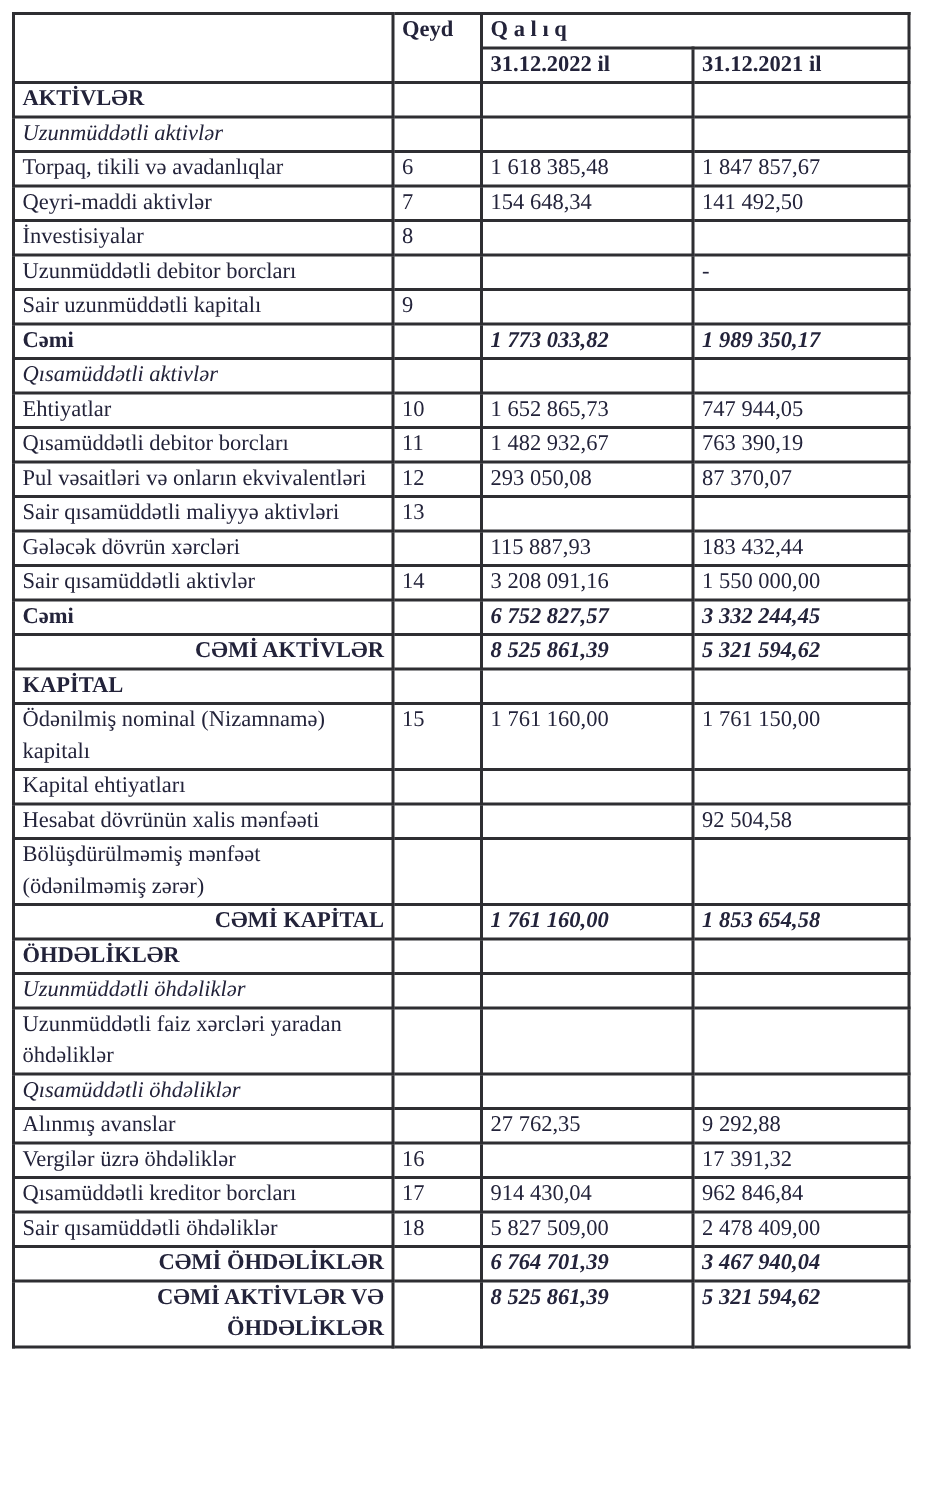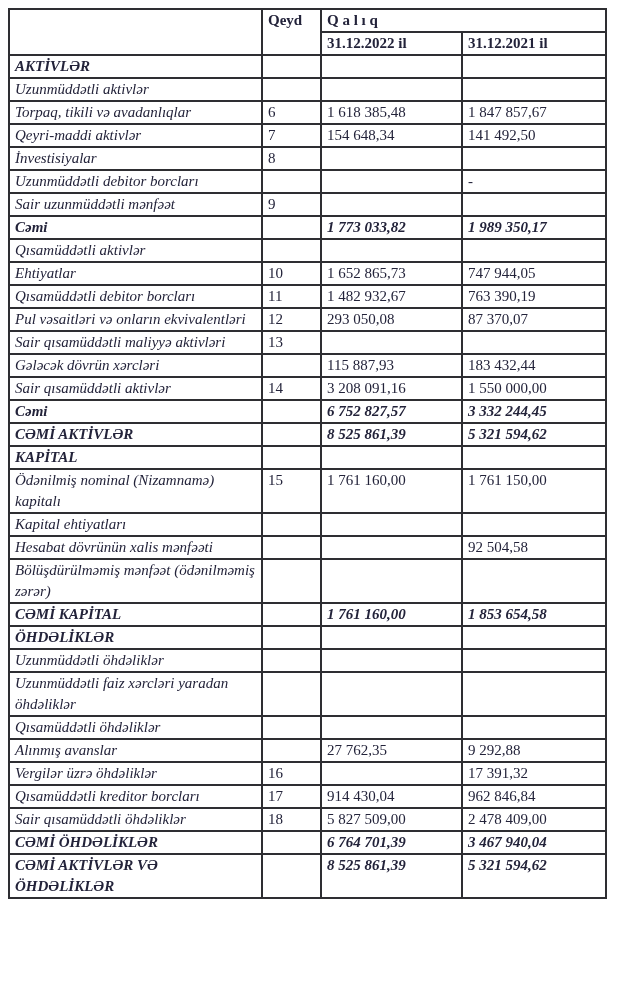--- a/index.html
+++ b/index.html
@@ -40,29 +40,29 @@
 
   thead th {
     font-weight: bold;
     text-align: center;
     vertical-align: middle;
     height: 20px;
     padding: 0 2px;
   }
   th.corner { border-bottom-color: #2e2e32; }
 
-  td.c-label { padding-left: 4px; font-style: italic; }
+  td.c-label { padding-left: 4px; }
   td.c-qeyd  { text-align: center; }
   td.c-val   { padding-left: 9px; }
 
   tr.row-section .c-label   { font-weight: bold; }
   tr.row-subsection .c-label{ font-weight: normal; font-style: italic; }
   tr.row-total .c-label     { font-weight: bold; }
   tr.row-total .c-val       { font-weight: bold; font-style: italic; }
-  tr.row-grand .c-label     { font-weight: bold; }
+  tr.row-grand .c-label     { font-weight: bold; text-align: right; }
   tr.row-grand .c-val       { font-weight: bold; font-style: italic; }
 
   td.dash-low { vertical-align: bottom; }
 </style>
 </head>
 <body>
 
 <div class="sheet">
   <table class="balance">
     <colgroup>
@@ -113,21 +113,21 @@
           <td class="c-val"></td>
           <td class="c-val"></td>
         </tr>
         <tr class="row-item">
           <td class="c-label">Uzunmüddətli debitor borcları</td>
           <td class="c-qeyd"></td>
           <td class="c-val"></td>
           <td class="c-val dash-low">-</td>
         </tr>
         <tr class="row-item">
-          <td class="c-label">Sair uzunmüddətli mənfəət</td>
+          <td class="c-label">Sair uzunmüddətli kapitalı</td>
           <td class="c-qeyd">9</td>
           <td class="c-val"></td>
           <td class="c-val"></td>
         </tr>
         <tr class="row-total">
           <td class="c-label">Cəmi</td>
           <td class="c-qeyd"></td>
           <td class="c-val">1 773 033,82</td>
           <td class="c-val">1 989 350,17</td>
         </tr>

